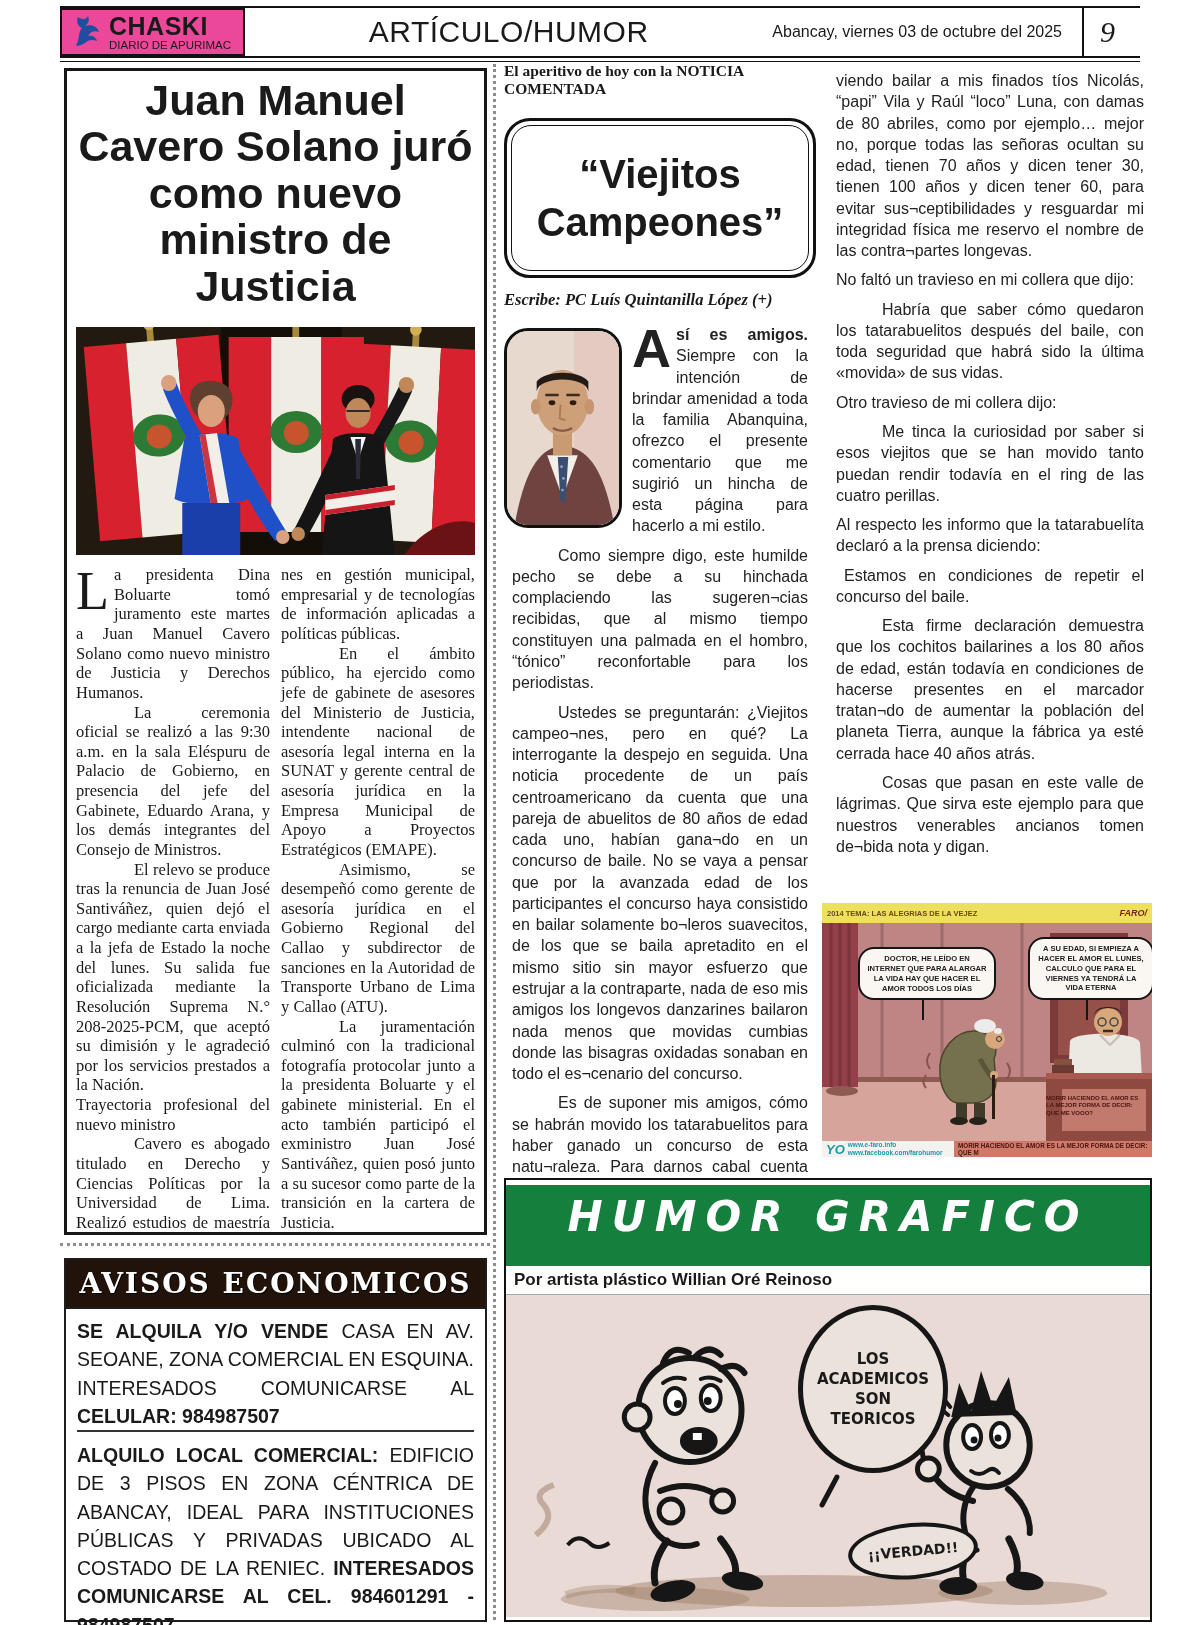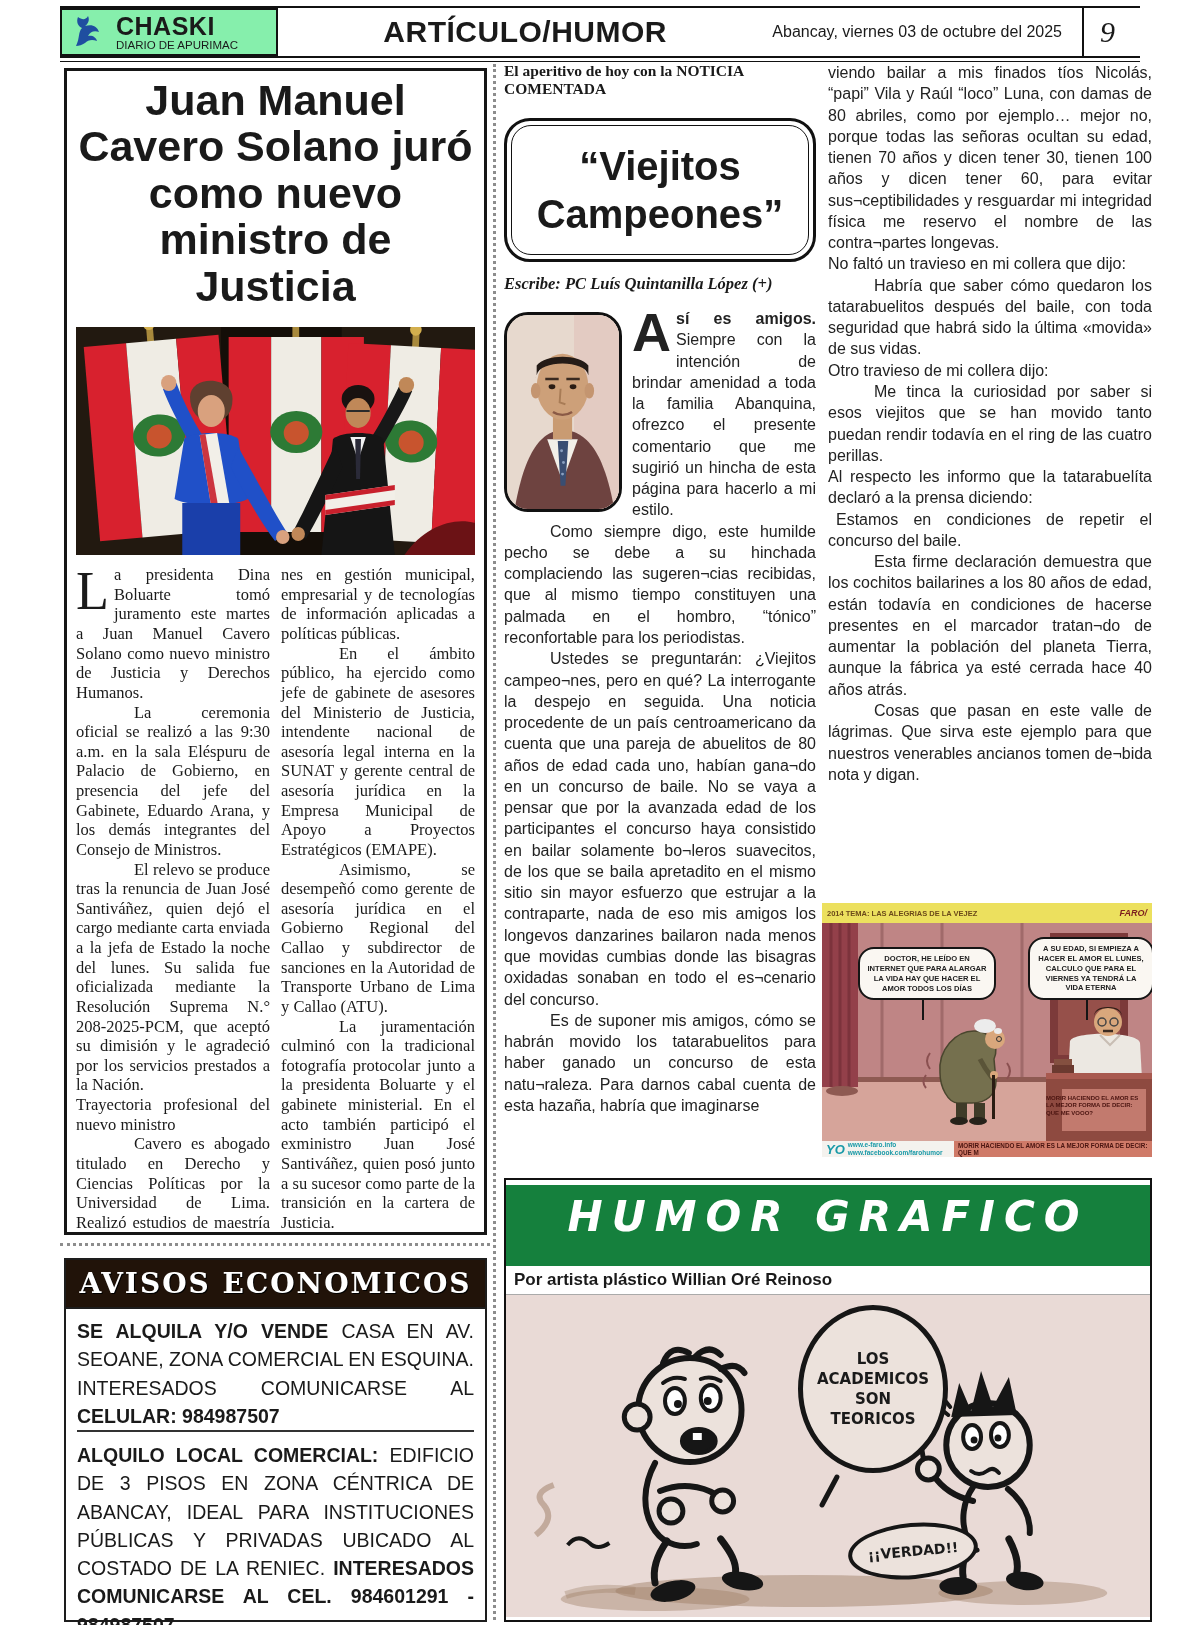--- a/index.html
+++ b/index.html
@@ -3,26 +3,26 @@
 <meta charset="utf-8">
 <style>
   html,body{margin:0;padding:0;background:#cfcfcf;}
   .page{position:relative;width:1200px;height:1625px;margin:0 auto;background:#fff;
         color:#1a1a1a;font-family:"Liberation Serif",serif;overflow:hidden;}
 
   
   .header{position:absolute;left:60px;top:6px;width:1080px;height:48px;
           display:flex;align-items:center;border-top:2px solid #111;}
   .logo-box{border:2px solid #111;align-self:stretch;display:flex;align-items:center;
-            gap:14px;padding:2px 10px;width:218px;box-sizing:border-box;background:#86efac;}
+            gap:7px;padding:2px 10px;width:185px;box-sizing:border-box;background:#ec4899;}
   .brand-text{display:flex;flex-direction:column;line-height:1.05;}
   .brand-name{font-family:"Liberation Sans",sans-serif;font-weight:bold;font-size:25px;letter-spacing:.5px;}
   .brand-tagline{font-family:"Liberation Sans",sans-serif;font-size:11.5px;}
   .section-title{flex:1;text-align:center;font-family:"Liberation Sans",sans-serif;
-                 font-weight:bold;font-size:30px;letter-spacing:.5px;}
+                 font-weight:normal;font-size:30px;letter-spacing:.5px;}
   .header-right{display:flex;align-items:center;height:100%;}
   .date{font-family:"Liberation Sans",sans-serif;font-size:16px;padding-right:20px;}
   .pagenum{border-left:2px solid #111;height:100%;display:flex;align-items:center;
            padding-left:16px;font-style:italic;font-size:30px;width:40px;}
   .header-rule{position:absolute;left:60px;top:56px;width:1080px;height:3px;
                border-top:2.5px solid #111;border-bottom:1px solid #111;}
 
   
   .dot-v{position:absolute;left:493px;top:64px;height:1556px;border-left:3px dotted #8d8d8d;}
   .dot-h{position:absolute;left:60px;top:1243px;width:430px;border-top:3px dotted #8d8d8d;}
@@ -52,26 +52,26 @@
   .avisos-body p{margin:0;}
   .ad2{border-top:2px solid #333;margin-top:11px;padding-top:9px;}
 
   
   .op{position:absolute;left:504px;top:62px;width:648px;height:1112px;overflow:hidden;}
   .op-cols{display:flex;gap:12px;}
   .opc1{width:312px;}
   .opc2{width:324px;}
   .kicker{font-weight:bold;font-size:15.5px;margin:0 0 20px;}
   .title-box{border:3px solid #111;border-radius:26px;padding:4px;background:#fff;}
-  .title-box-inner{border:1.5px solid #111;border-radius:20px;padding:16px 4px;text-align:center;}
+  .title-box-inner{border:1.5px solid #111;border-radius:20px;padding:24px 4px;text-align:center;}
   .op-title{font-family:"Liberation Sans",sans-serif;font-weight:bold;font-size:40px;line-height:1.2;}
   .op-byline{font-style:italic;font-weight:bold;font-size:16.5px;margin:12px 0 14px;}
   .op-body{font-family:"Liberation Sans",sans-serif;font-size:16px;line-height:1.33;
            text-align:justify;color:#222;}
-  .op-body p{margin:0;}
+  .op-body p{margin:8px;}
   .op-body p.ind2{text-indent:46px;}
   .op-body p.indsm{text-indent:8px;}
   .author-photo{float:left;width:118px;height:200px;border:3px solid #111;border-radius:24px;
                 overflow:hidden;margin:4px 10px 4px 0;box-sizing:border-box;background:#e7d9ce;}
   .author-photo svg{display:block;width:100%;height:100%;}
   .dropcap-A{float:left;font-family:"Liberation Sans",sans-serif;font-weight:bold;
              font-size:54px;line-height:.78;padding:3px 5px 0 0;}
 
   
   .faro{position:absolute;left:822px;top:903px;width:330px;height:262px;

